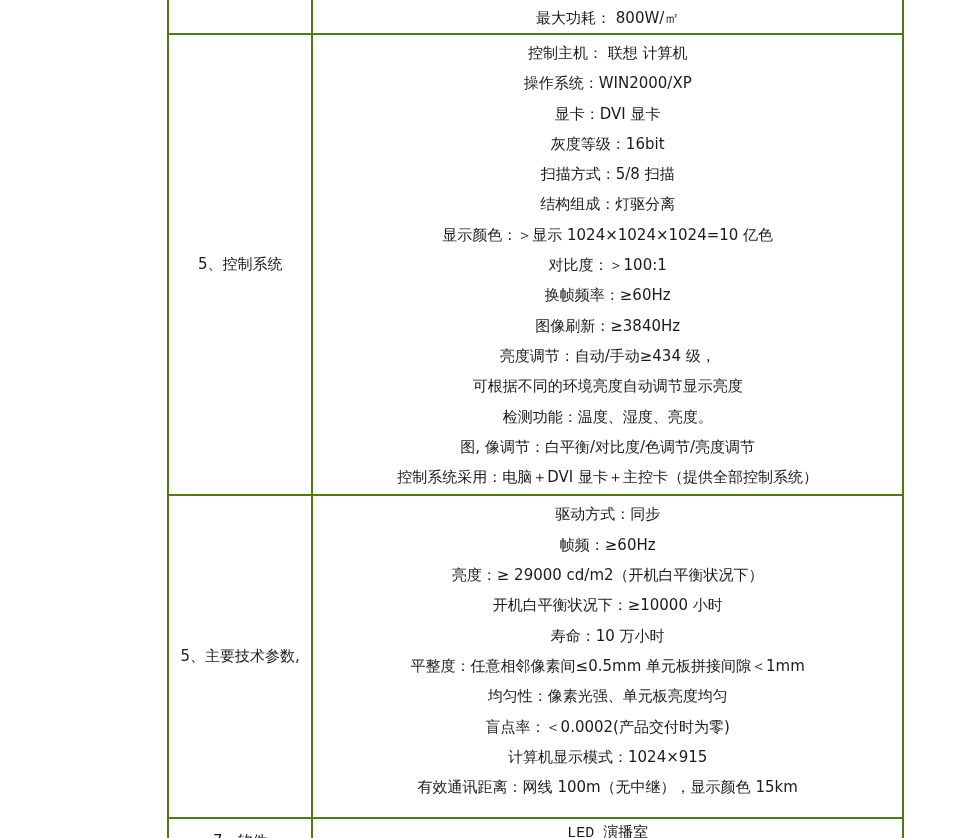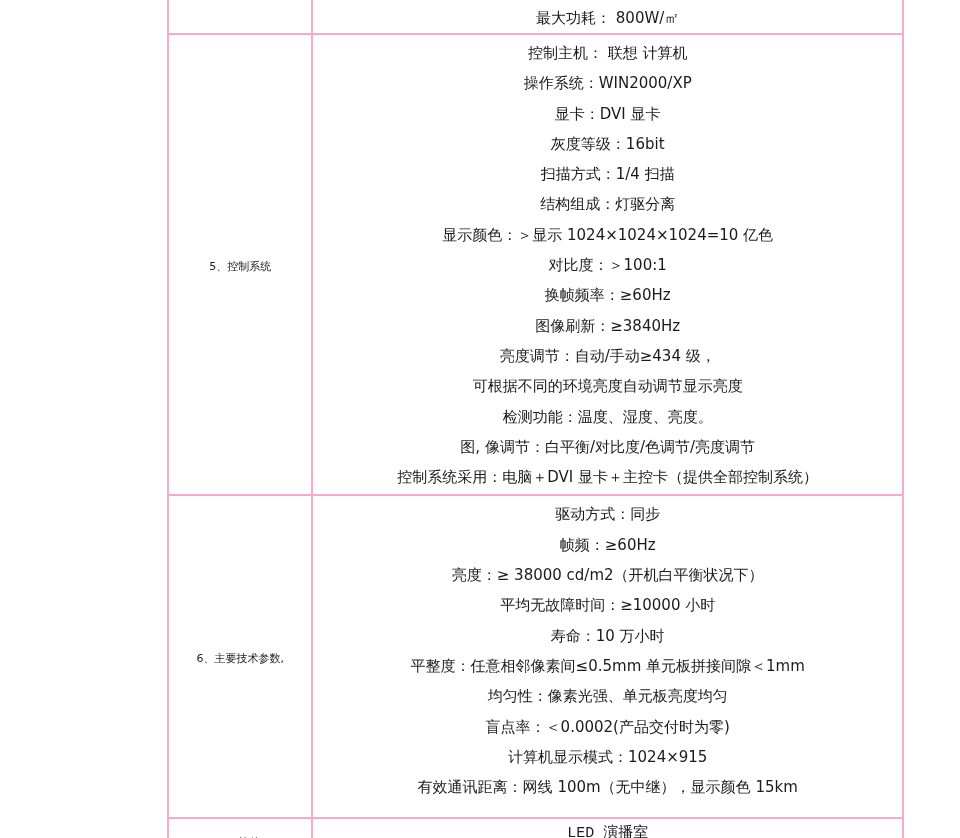--- a/index.html
+++ b/index.html
@@ -9,35 +9,35 @@
     color: #1a1a1a;
   }
   .spec-table {
     position: absolute; left: 152px; top: 0px;
     width: 737px;
     border-collapse: collapse;
     table-layout: fixed;
     margin-left: 15px;
   }
   .spec-table td {
-    border: 2px solid #f9a8d4;
+    border: 2px solid #4d7c0f;
     padding: 0;
     vertical-align: middle;
     text-align: center;
     font-size: 15px;
   }
   .spec-table tr:first-child td { border-top: none; }
   .col-label { width: 144px; }
   .col-value { width: 589px; }
   .line {
     height: 30.3px; line-height: 30.3px; white-space: nowrap;
   }
   .row-top .line { height: 33px; line-height: 36px; }
   .row-software .line { height: 44px; line-height: 30px; font-family: Liberation Mono, monospace; }
-  .label-text { font-size: 11px; white-space: nowrap; }
+  .label-text { font-size: 15px; white-space: nowrap; }
 </style>
 </head>
 <body>
 
 <table class="spec-table">
   <colgroup>
     <col class="col-label">
     <col class="col-value">
   </colgroup>
   <tbody>
@@ -51,42 +51,42 @@
     </tr>
     <tr class="row-control">
       <td>
         <span class="label-text">5、控制系统</span>
       </td>
       <td style="padding: 3px 0 2px 0;">
         <div class="line">控制主机： 联想 计算机</div>
         <div class="line">操作系统：WIN2000/XP</div>
         <div class="line">显卡：DVI 显卡</div>
         <div class="line">灰度等级：16bit</div>
-        <div class="line">扫描方式：1/4 扫描</div>
+        <div class="line">扫描方式：5/8 扫描</div>
         <div class="line">结构组成：灯驱分离</div>
         <div class="line">显示颜色：＞显示 1024×1024×1024=10 亿色</div>
         <div class="line">对比度：＞100:1</div>
         <div class="line">换帧频率：≥60Hz</div>
         <div class="line">图像刷新：≥3840Hz</div>
         <div class="line">亮度调节：自动/手动≥434 级，</div>
         <div class="line">可根据不同的环境亮度自动调节显示亮度</div>
         <div class="line">检测功能：温度、湿度、亮度。</div>
         <div class="line">图, 像调节：白平衡/对比度/色调节/亮度调节</div>
         <div class="line">控制系统采用：电脑＋DVI 显卡＋主控卡（提供全部控制系统）</div>
       </td>
     </tr>
     <tr class="row-tech">
       <td>
-        <span class="label-text">6、主要技术参数,</span>
+        <span class="label-text">5、主要技术参数,</span>
       </td>
       <td style="padding: 3px 0 15px 0;">
         <div class="line">驱动方式：同步</div>
         <div class="line">帧频：≥60Hz</div>
-        <div class="line">亮度：≥ 38000 cd/m2（开机白平衡状况下）</div>
-        <div class="line">平均无故障时间：≥10000 小时</div>
+        <div class="line">亮度：≥ 29000 cd/m2（开机白平衡状况下）</div>
+        <div class="line">开机白平衡状况下：≥10000 小时</div>
         <div class="line">寿命：10 万小时</div>
         <div class="line">平整度：任意相邻像素间≤0.5mm  单元板拼接间隙＜1mm</div>
         <div class="line">均匀性：像素光强、单元板亮度均匀</div>
         <div class="line">盲点率：＜0.0002(产品交付时为零)</div>
         <div class="line">计算机显示模式：1024×915</div>
         <div class="line">有效通讯距离：网线 100m（无中继），显示颜色 15km</div>
       </td>
     </tr>
     <tr class="row-software">
       <td>

